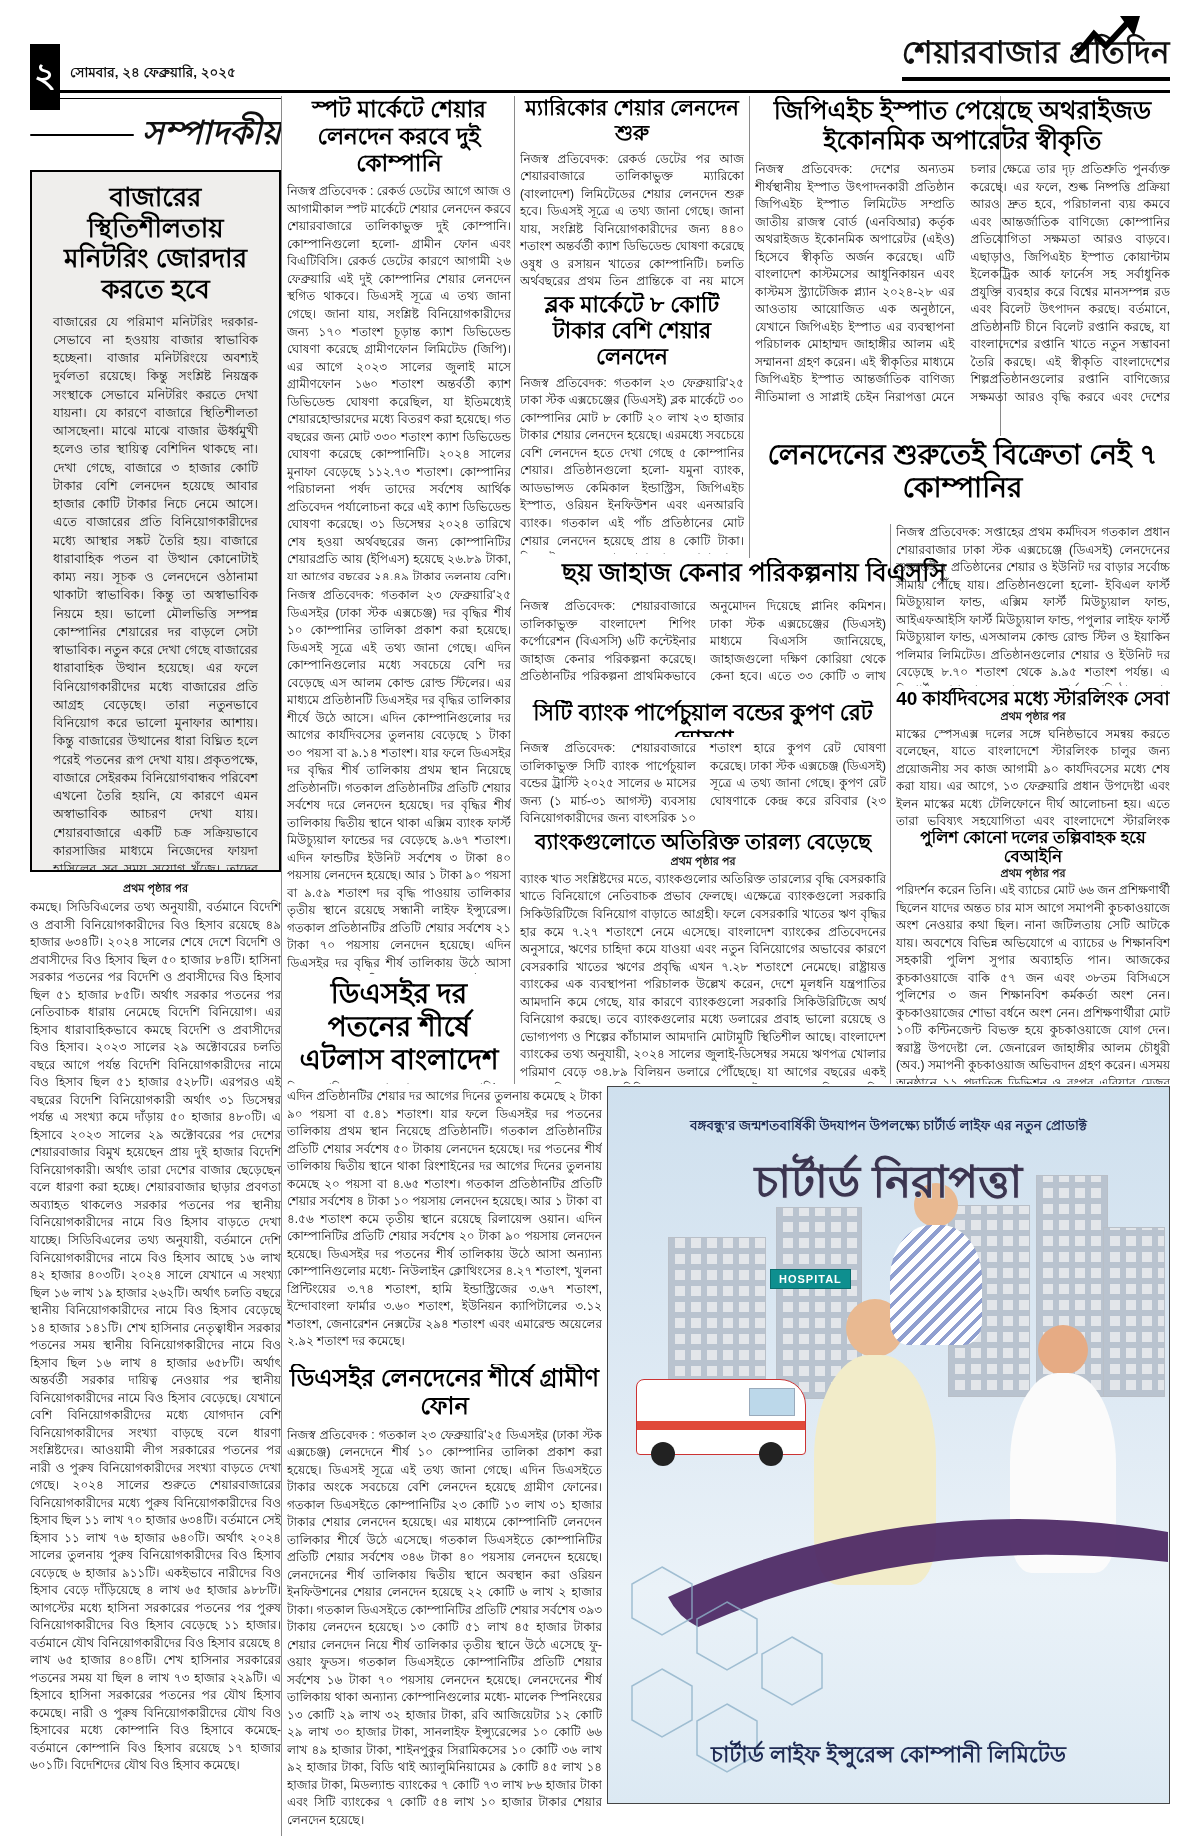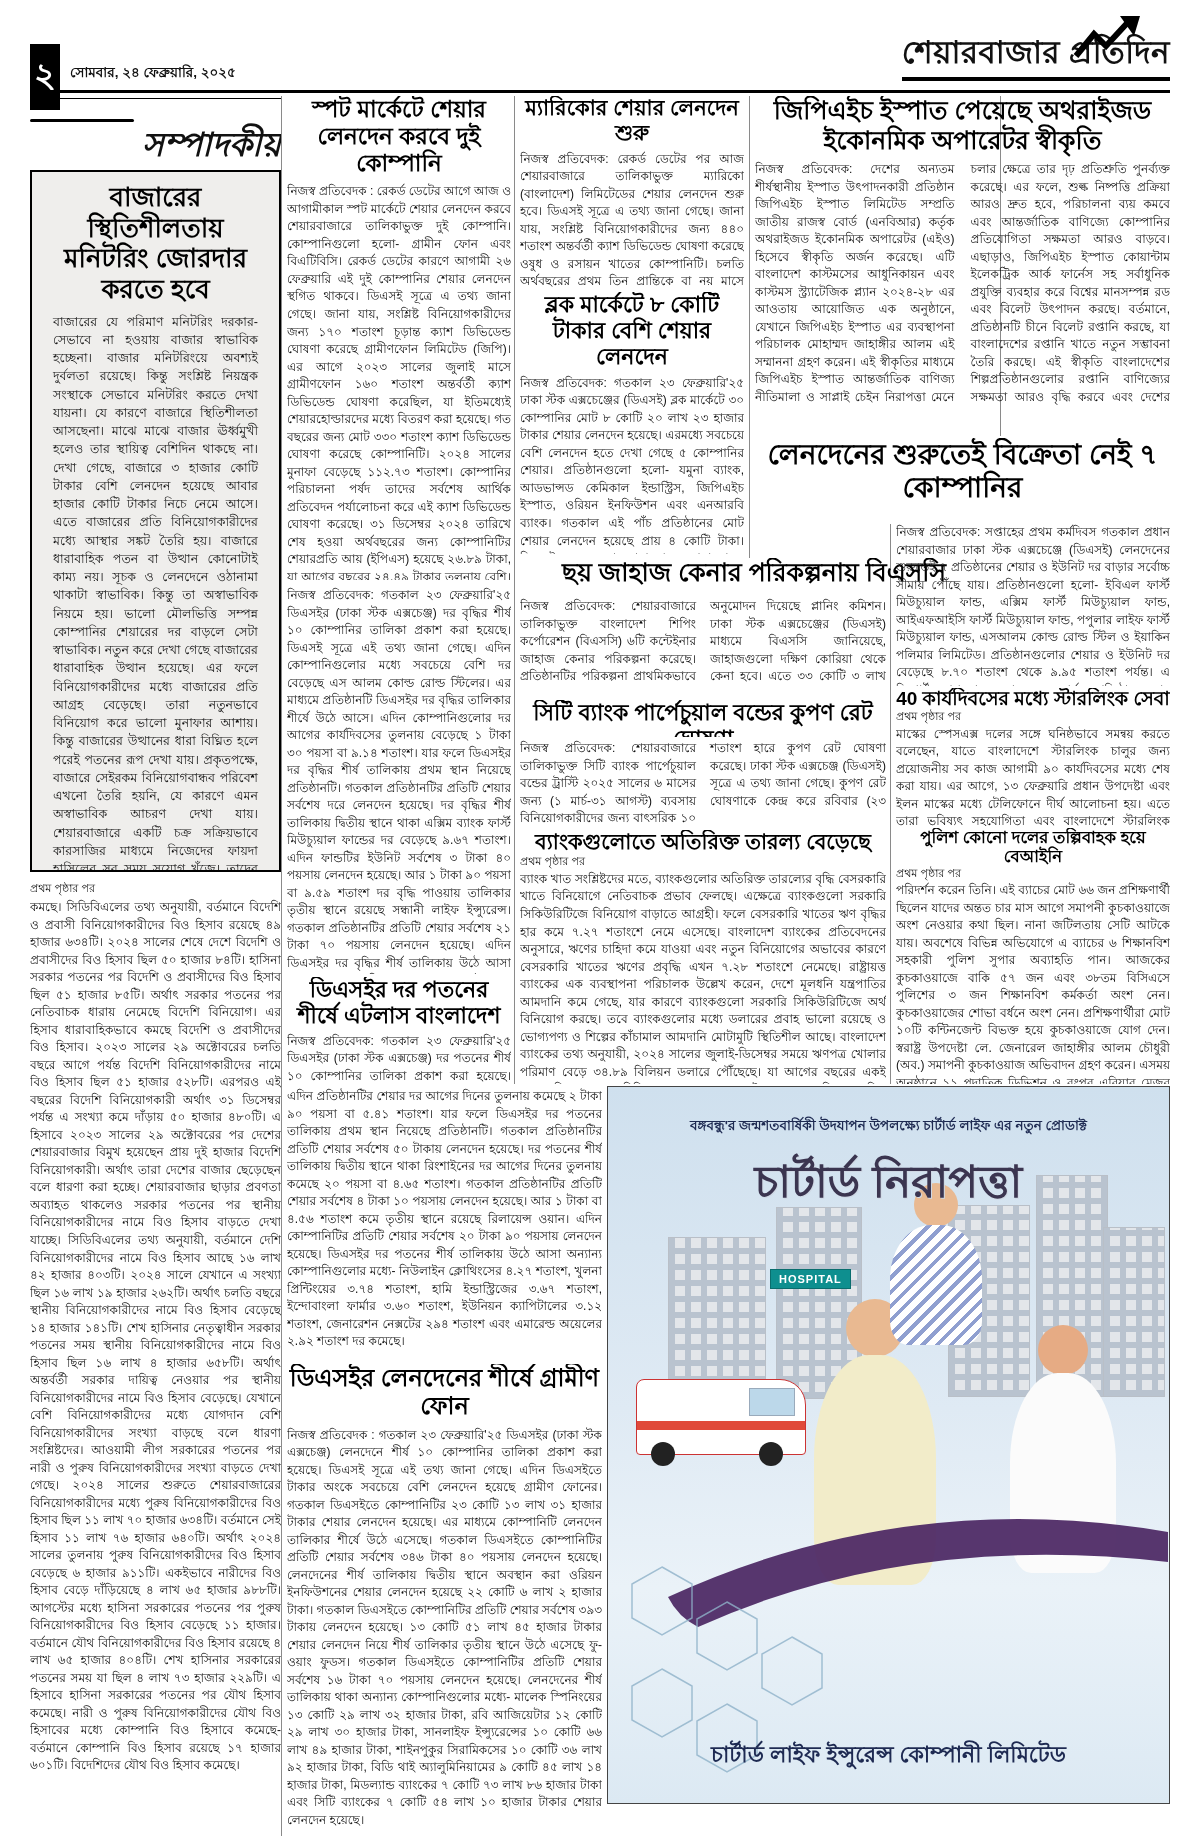--- a/index.html
+++ b/index.html
@@ -1,33 +1,33 @@
 <!DOCTYPE html>
 <html><head>
 <meta charset="utf-8">
 <style>
   html,body{margin:0;padding:0;background:#fff;}
   #page{position:relative;width:1200px;height:1843px;background:#fff;
         font-family:"Liberation Sans",sans-serif;color:#111;overflow:hidden;}
   .abs{position:absolute;overflow:hidden;}
   .hl{font-weight:bold;text-align:center;line-height:1.18;color:#000;}
   .bd{font-size:12px;text-align:justify;line-height:1.46;color:#111;}
-  .cont{font-size:11px;font-weight:normal;line-height:1.2;}
+  .cont{font-size:11px;text-align:center;font-weight:bold;line-height:1.2;}
   .vrule{position:absolute;width:1px;background:#8a8a8a;}
   .hrule{position:absolute;height:2.5px;background:#000;}
   
   #pagenum{position:absolute;left:30px;top:44px;width:30px;height:66px;background:#000;
            color:#fff;font-size:34px;font-weight:bold;display:flex;align-items:center;justify-content:center;}
   #dateline{position:absolute;left:70px;top:62px;font-size:13.5px;font-weight:bold;}
   #masthead{position:absolute;right:30px;top:30px;width:300px;height:58px;text-align:right;}
   #masthead .title{font-size:31px;font-weight:bold;letter-spacing:.5px;border-bottom:4px solid #000;
                    display:inline-block;line-height:1.5;}
   #mast-arrow{position:absolute;right:28px;top:-16px;}
   
-  #edit-label{display:flex;align-items:flex-start;border-top:1.5px solid #000;padding-top:20px;}
+  #edit-label{display:flex;align-items:center;border-top:1.5px solid #000;padding-top:8px;}
   #edit-label .line{flex:1;height:2.5px;background:#000;margin-right:8px;border-radius:2px;}
   #edit-label .txt{font-size:33px;font-weight:bold;font-style:italic;font-family:"DejaVu Serif",serif;}
   #edit-box{border:2px solid #000;background:#efeeec;padding:8px 21px;box-sizing:border-box;}
   
   #ad{border:1.5px solid #444;box-sizing:border-box;
       background:linear-gradient(180deg,#cfe0ee 0%,#dfeaf4 45%,#eaf2f8 70%,#dce9f3 100%);}
   .bldg{position:absolute;background:#e3e6ea;border:1px solid #b9bfc7;
         background-image:repeating-linear-gradient(0deg,#b9c3cf 0 6px,transparent 6px 16px),
                          repeating-linear-gradient(90deg,#b9c3cf 0 6px,transparent 6px 16px);}
   .amb{position:absolute;background:#fff;border:1px solid #c33;border-radius:8px 26px 4px 4px;}
@@ -81,21 +81,21 @@
   <div class="abs" style="left:287px;top:96px;width:224px;height:484px;">
     <div class="hl" style="font-size:23px;">স্পট মার্কেটে শেয়ার লেনদেন করবে দুই কোম্পানি</div>
     <div class="bd" style="margin-top:6px;">নিজস্ব প্রতিবেদক : রেকর্ড ডেটের আগে আজ ও আগামীকাল স্পট মার্কেটে শেয়ার লেনদেন করবে শেয়ারবাজারে তালিকাভুক্ত দুই কোম্পানি। কোম্পানিগুলো হলো- গ্রামীন ফোন এবং বিএটিবিসি। রেকর্ড ডেটের কারণে আগামী ২৬ ফেব্রুয়ারি এই দুই কোম্পানির শেয়ার লেনদেন স্থগিত থাকবে। ডিএসই সূত্রে এ তথ্য জানা গেছে। জানা যায়, সংশ্লিষ্ট বিনিয়োগকারীদের জন্য ১৭০ শতাংশ চূড়ান্ত ক্যাশ ডিভিডেন্ড ঘোষণা করেছে গ্রামীণফোন লিমিটেড (জিপি)। এর আগে ২০২৩ সালের জুলাই মাসে গ্রামীণফোন ১৬০ শতাংশ অন্তর্বর্তী ক্যাশ ডিভিডেন্ড ঘোষণা করেছিল, যা ইতিমধ্যেই শেয়ারহোল্ডারদের মধ্যে বিতরণ করা হয়েছে। গত বছরের জন্য মোট ৩৩০ শতাংশ ক্যাশ ডিভিডেন্ড ঘোষণা করেছে কোম্পানিটি। ২০২৪ সালের মুনাফা বেড়েছে ১১২.৭৩ শতাংশ। কোম্পানির পরিচালনা পর্ষদ তাদের সর্বশেষ আর্থিক প্রতিবেদন পর্যালোচনা করে এই ক্যাশ ডিভিডেন্ড ঘোষণা করেছে। ৩১ ডিসেম্বর ২০২৪ তারিখে শেষ হওয়া অর্থবছরের জন্য কোম্পানিটির শেয়ারপ্রতি আয় (ইপিএস) হয়েছে ২৬.৮৯ টাকা, যা আগের বছরের ২৪.৪৯ টাকার তুলনায় বেশি। একই তারিখে শেয়ারপ্রতি নিট সম্পদ মূল্য (এনএভিপিএস) ছিল ৪৭.৯৫ টাকা। আগামী ২৩ এপ্রিল কোম্পানির বার্ষিক সাধারণ সভা (এজিএম) ডিজিটাল প্ল্যাটফর্মে অনুষ্ঠিত হবে। এদিকে, গত ৩১ ডিসেম্বর, ২০২৪ তারিখে সমাপ্ত হিসাববছরের জন্য ডিভিডেন্ড ঘোষণা করেছে ব্রিটিশ আমেরিকান টোব্যাকো বাংলাদেশ কোম্পানি (বিএটিবিসি)। আলোচ্য বছরে শেয়ারহোল্ডারদের জন্য কোম্পানিটি ১৫০ শতাংশ ক্যাশ ডিভিডেন্ড দেয়ার সিদ্ধান্ত নিয়েছে। সর্বশেষ বছরে কোম্পানিটির শেয়ার প্রতি আয় (ইপিএস) হয়েছে ৩২ টাকা ৪২ পয়সা, যা আগের বছর ৩৩ টাকা ১১ পয়সা ছিল। গত ৩১ ডিসেম্বর, ২০২৪ তারিখে কোম্পানিটির শেয়ার প্রতি নিট সম্পদ মূল্য (এনএভিপিএস) ছিল ১০৬ টাকা ৮৮ পয়সা। আগামী ২৫ মার্চ কোম্পানিটির বার্ষিক সাধারণ সভা (এজিএম) অনুষ্ঠিত হবে।</div>
   </div>
 
   <div class="abs" style="left:287px;top:582px;width:224px;height:392px;">
     <div class="bd" style="margin-top:5px;">নিজস্ব প্রতিবেদক: গতকাল ২৩ ফেব্রুয়ারি'২৫ ডিএসইর (ঢাকা স্টক এক্সচেঞ্জ) দর বৃদ্ধির শীর্ষ ১০ কোম্পানির তালিকা প্রকাশ করা হয়েছে। ডিএসই সূত্রে এই তথ্য জানা গেছে। এদিন কোম্পানিগুলোর মধ্যে সবচেয়ে বেশি দর বেড়েছে এস আলম কোল্ড রোল্ড স্টিলের। এর মাধ্যমে প্রতিষ্ঠানটি ডিএসইর দর বৃদ্ধির তালিকার শীর্ষে উঠে আসে। এদিন কোম্পানিগুলোর দর আগের কার্যদিবসের তুলনায় বেড়েছে ১ টাকা ৩০ পয়সা বা ৯.১৪ শতাংশ। যার ফলে ডিএসইর দর বৃদ্ধির শীর্ষ তালিকায় প্রথম স্থান নিয়েছে প্রতিষ্ঠানটি। গতকাল প্রতিষ্ঠানটির প্রতিটি শেয়ার সর্বশেষ দরে লেনদেন হয়েছে। দর বৃদ্ধির শীর্ষ তালিকায় দ্বিতীয় স্থানে থাকা এক্সিম ব্যাংক ফার্স্ট মিউচ্যুয়াল ফান্ডের দর বেড়েছে ৯.৬৭ শতাংশ। এদিন ফান্ডটির ইউনিট সর্বশেষ ৩ টাকা ৪০ পয়সায় লেনদেন হয়েছে। আর ১ টাকা ৯০ পয়সা বা ৯.৫৯ শতাংশ দর বৃদ্ধি পাওয়ায় তালিকার তৃতীয় স্থানে রয়েছে সন্ধানী লাইফ ইন্স্যুরেন্স। গতকাল প্রতিষ্ঠানটির প্রতিটি শেয়ার সর্বশেষ ২১ টাকা ৭০ পয়সায় লেনদেন হয়েছে। এদিন ডিএসইর দর বৃদ্ধির শীর্ষ তালিকায় উঠে আসা অন্যান্য কোম্পানিগুলোর মধ্যে- শাইনপুকুর সিরামিকসের ৯.৫২ শতাংশ, বারকা পতেঙ্গা পাওয়ারের ৯.৩৪ শতাংশ, বারাকা পাওয়ারের ৯.১৮ শতাংশ, ফু-ফুডের ৮.৪৪ শতাংশ, এসইএমএল লেকচার ফান্ডের ৭.৮১ শতাংশ, বিডি থাই ফুডের ৭.০০ শতাংশ এবং বিডি বিল্ডিং সিস্টেমসের ৬.৬৬ শতাংশ দর বেড়েছে।</div>
   </div>
 
   <div class="abs" style="left:287px;top:977px;width:224px;height:107px;">
-    <div class="hl" style="font-size:22px;">ডিএসইর দর পতনের শীর্ষে এটলাস বাংলাদেশ</div>
+    <div class="hl" style="font-size:28px;">ডিএসইর দর পতনের শীর্ষে এটলাস বাংলাদেশ</div>
     <div class="bd" style="margin-top:4px;">নিজস্ব প্রতিবেদক: গতকাল ২৩ ফেব্রুয়ারি'২৫ ডিএসইর (ঢাকা স্টক এক্সচেঞ্জ) দর পতনের শীর্ষ ১০ কোম্পানির তালিকা প্রকাশ করা হয়েছে। ডিএসই সূত্রে এই তথ্য জানা গেছে। এদিন শেয়ার দর সবচেয়ে বেশি কমেছে এটলাস বাংলাদেশের। এর মাধ্যমে প্রতিষ্ঠানটি দর পতনের তালিকার শীর্ষে উঠে আসে।</div>
   </div>
   <div class="abs bd" style="left:287px;top:1088px;width:315px;height:272px;">এদিন প্রতিষ্ঠানটির শেয়ার দর আগের দিনের তুলনায় কমেছে ২ টাকা ৯০ পয়সা বা ৫.৪১ শতাংশ। যার ফলে ডিএসইর দর পতনের তালিকায় প্রথম স্থান নিয়েছে প্রতিষ্ঠানটি। গতকাল প্রতিষ্ঠানটির প্রতিটি শেয়ার সর্বশেষ ৫০ টাকায় লেনদেন হয়েছে। দর পতনের শীর্ষ তালিকায় দ্বিতীয় স্থানে থাকা রিংশাইনের দর আগের দিনের তুলনায় কমেছে ২০ পয়সা বা ৪.৬৫ শতাংশ। গতকাল প্রতিষ্ঠানটির প্রতিটি শেয়ার সর্বশেষ ৪ টাকা ১০ পয়সায় লেনদেন হয়েছে। আর ১ টাকা বা ৪.৫৬ শতাংশ কমে তৃতীয় স্থানে রয়েছে রিলায়েন্স ওয়ান। এদিন কোম্পানিটির প্রতিটি শেয়ার সর্বশেষ ২০ টাকা ৯০ পয়সায় লেনদেন হয়েছে। ডিএসইর দর পতনের শীর্ষ তালিকায় উঠে আসা অন্যান্য কোম্পানিগুলোর মধ্যে- নিউলাইন ক্লোথিংসের ৪.২৭ শতাংশ, খুলনা প্রিন্টিংয়ের ৩.৭৪ শতাংশ, হামি ইন্ডাস্ট্রিজের ৩.৬৭ শতাংশ, ইন্দোবাংলা ফার্মার ৩.৬০ শতাংশ, ইউনিয়ন ক্যাপিটালের ৩.১২ শতাংশ, জেনারেশন নেক্সটের ২৯৪ শতাংশ এবং এমারেল্ড অয়েলের ২.৯২ শতাংশ দর কমেছে।</div>
 
   <div class="abs" style="left:287px;top:1364px;width:315px;height:474px;">
     <div class="hl" style="font-size:24px;">ডিএসইর লেনদেনের শীর্ষে গ্রামীণ ফোন</div>
     <div class="bd" style="margin-top:6px;">নিজস্ব প্রতিবেদক : গতকাল ২৩ ফেব্রুয়ারি'২৫ ডিএসইর (ঢাকা স্টক এক্সচেঞ্জ) লেনদেনে শীর্ষ ১০ কোম্পানির তালিকা প্রকাশ করা হয়েছে। ডিএসই সূত্রে এই তথ্য জানা গেছে। এদিন ডিএসইতে টাকার অংকে সবচেয়ে বেশি লেনদেন হয়েছে গ্রামীণ ফোনের। গতকাল ডিএসইতে কোম্পানিটির ২৩ কোটি ১৩ লাখ ৩১ হাজার টাকার শেয়ার লেনদেন হয়েছে। এর মাধ্যমে কোম্পানিটি লেনদেন তালিকার শীর্ষে উঠে এসেছে। গতকাল ডিএসইতে কোম্পানিটির প্রতিটি শেয়ার সর্বশেষ ৩৪৬ টাকা ৪০ পয়সায় লেনদেন হয়েছে। লেনদেনের শীর্ষ তালিকায় দ্বিতীয় স্থানে অবস্থান করা ওরিয়ন ইনফিউশনের শেয়ার লেনদেন হয়েছে ২২ কোটি ৬ লাখ ২ হাজার টাকা। গতকাল ডিএসইতে কোম্পানিটির প্রতিটি শেয়ার সর্বশেষ ৩৯৩ টাকায় লেনদেন হয়েছে। ১৩ কোটি ৫১ লাখ ৪৫ হাজার টাকার শেয়ার লেনদেন নিয়ে শীর্ষ তালিকার তৃতীয় স্থানে উঠে এসেছে ফু-ওয়াং ফুডস। গতকাল ডিএসইতে কোম্পানিটির প্রতিটি শেয়ার সর্বশেষ ১৬ টাকা ৭০ পয়সায় লেনদেন হয়েছে। লেনদেনের শীর্ষ তালিকায় থাকা অন্যান্য কোম্পানিগুলোর মধ্যে- মালেক স্পিনিংয়ের ১৩ কোটি ২৯ লাখ ৩২ হাজার টাকা, রবি আজিয়েটার ১২ কোটি ২৯ লাখ ৩০ হাজার টাকা, সানলাইফ ইন্স্যুরেন্সের ১০ কোটি ৬৬ লাখ ৪৯ হাজার টাকা, শাইনপুকুর সিরামিকসের ১০ কোটি ৩৬ লাখ ৯২ হাজার টাকা, বিডি থাই অ্যালুমিনিয়ামের ৯ কোটি ৪৫ লাখ ১৪ হাজার টাকা, মিডল্যান্ড ব্যাংকের ৭ কোটি ৭৩ লাখ ৮৬ হাজার টাকা এবং সিটি ব্যাংকের ৭ কোটি ৫৪ লাখ ১০ হাজার টাকার শেয়ার লেনদেন হয়েছে।</div>
   </div>
 
   <div class="abs" style="left:520px;top:96px;width:224px;height:194px;">

